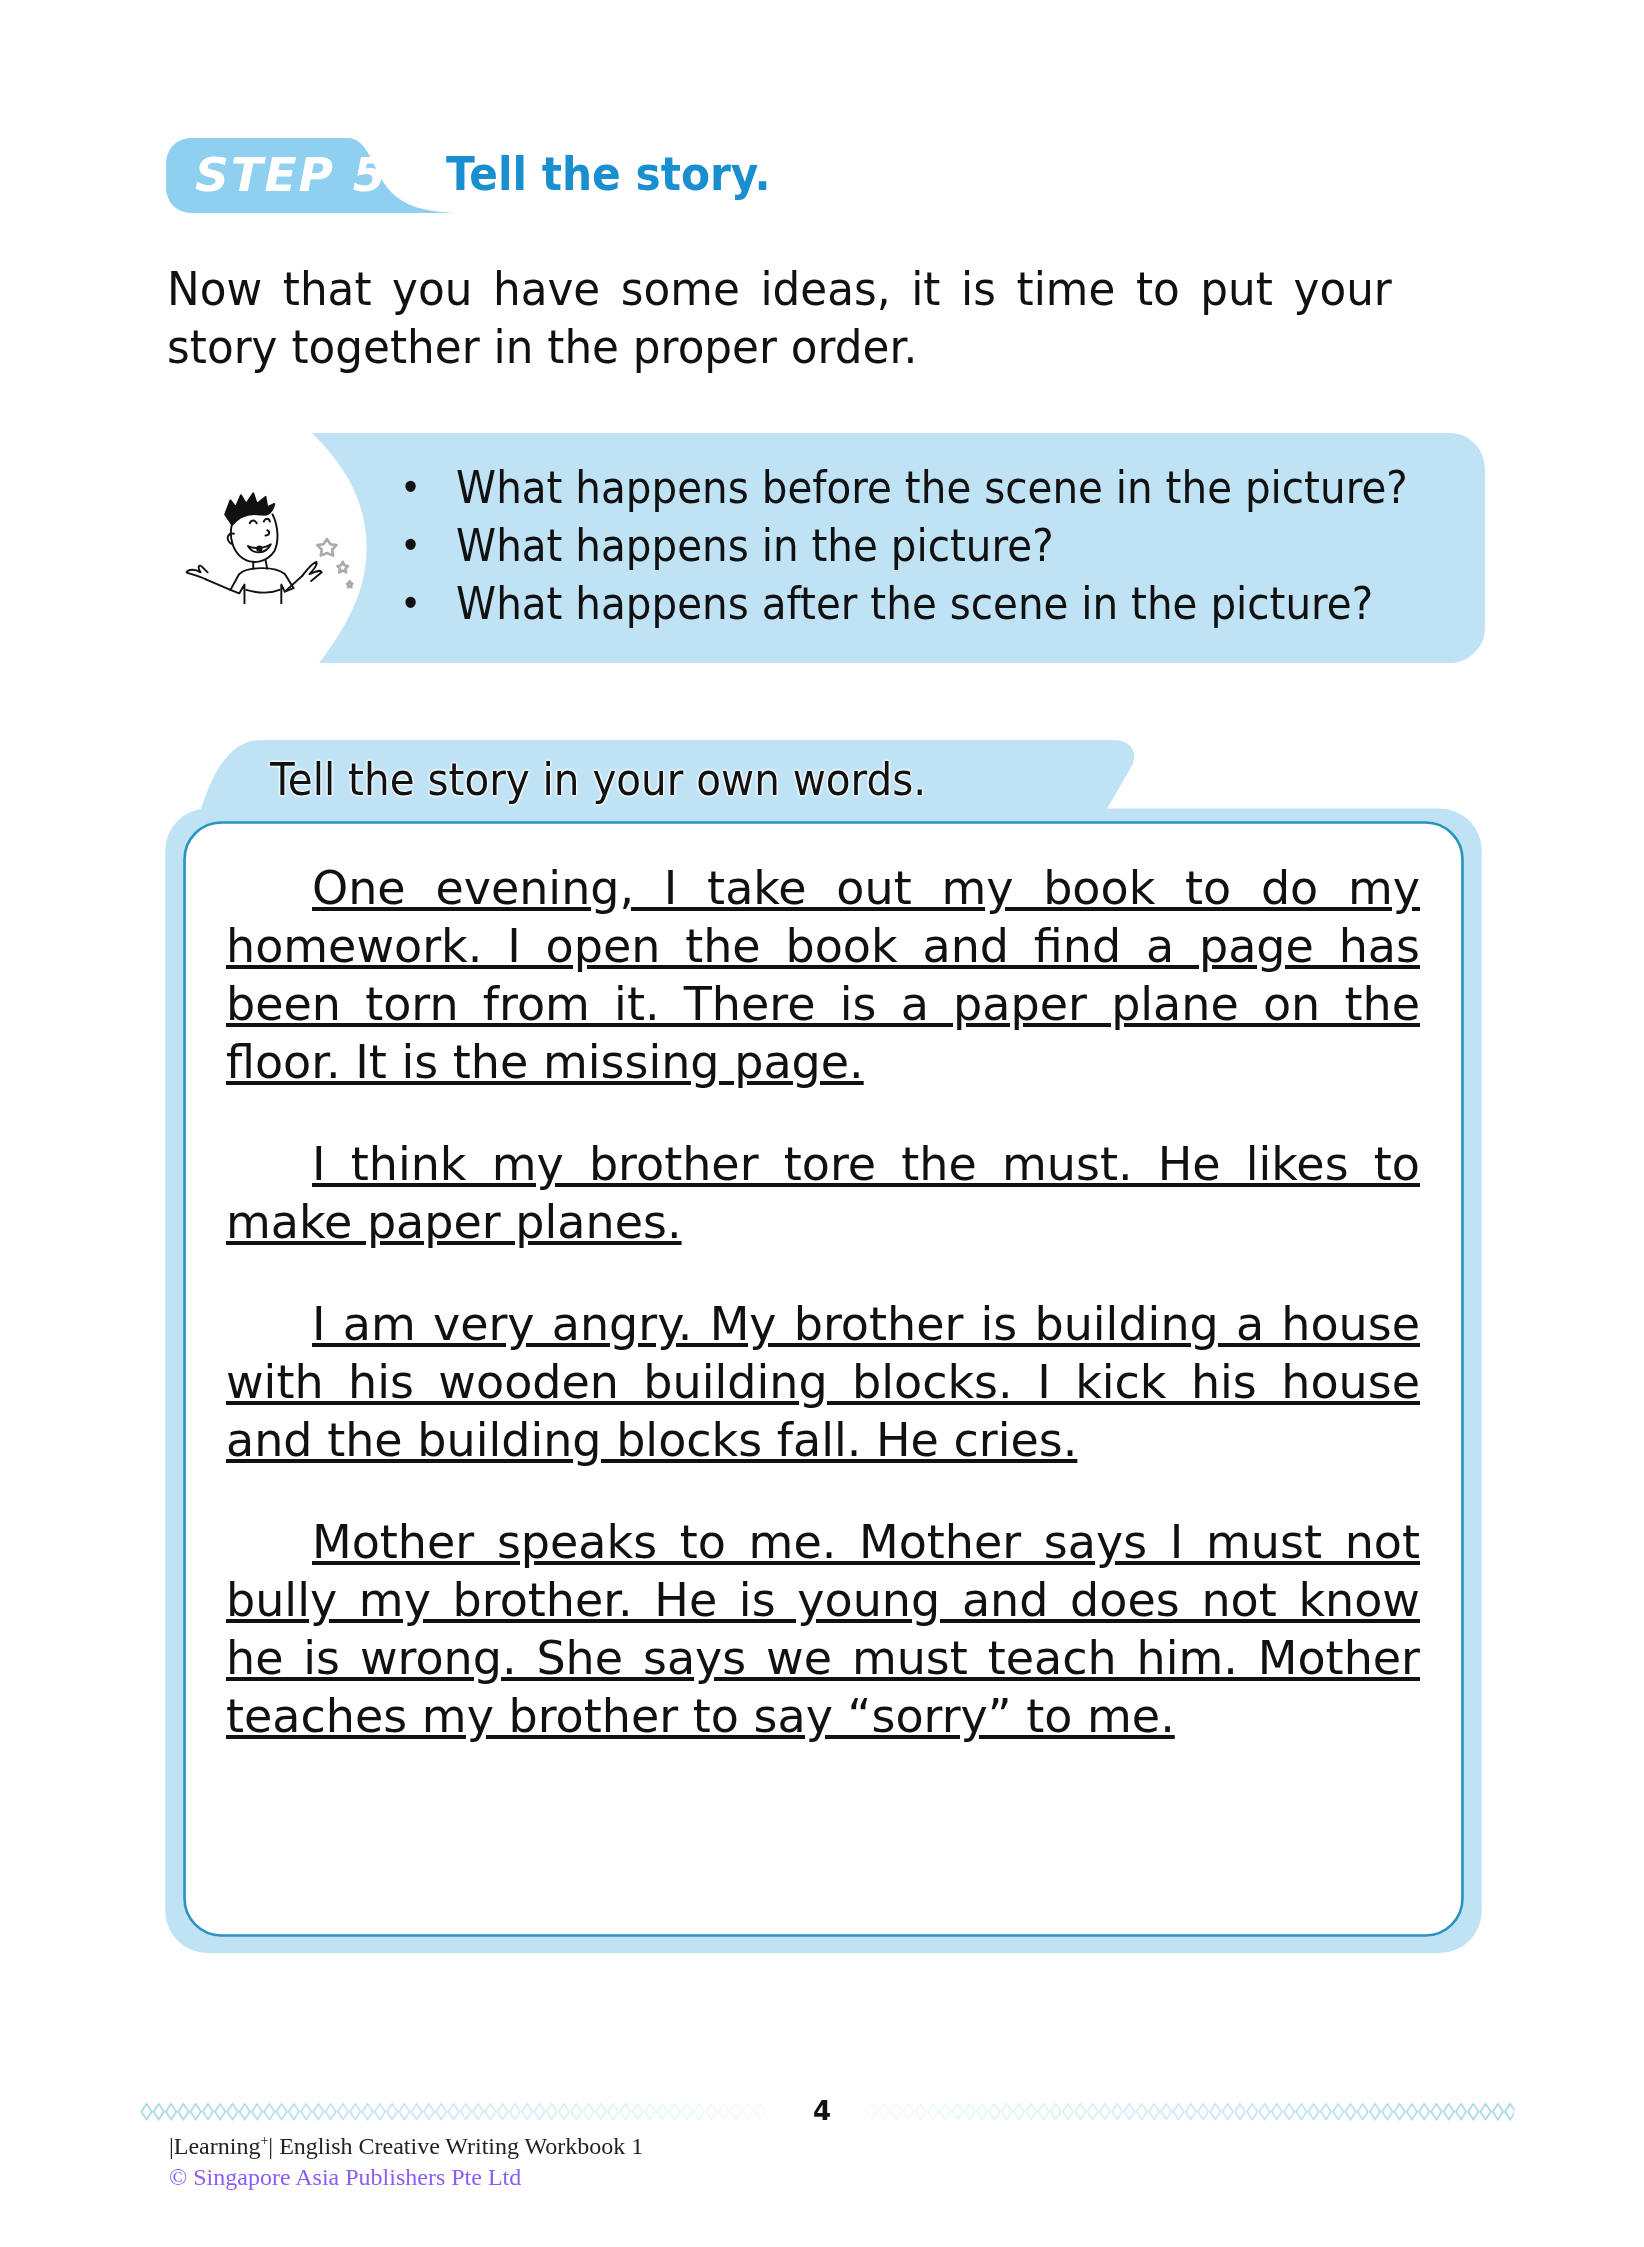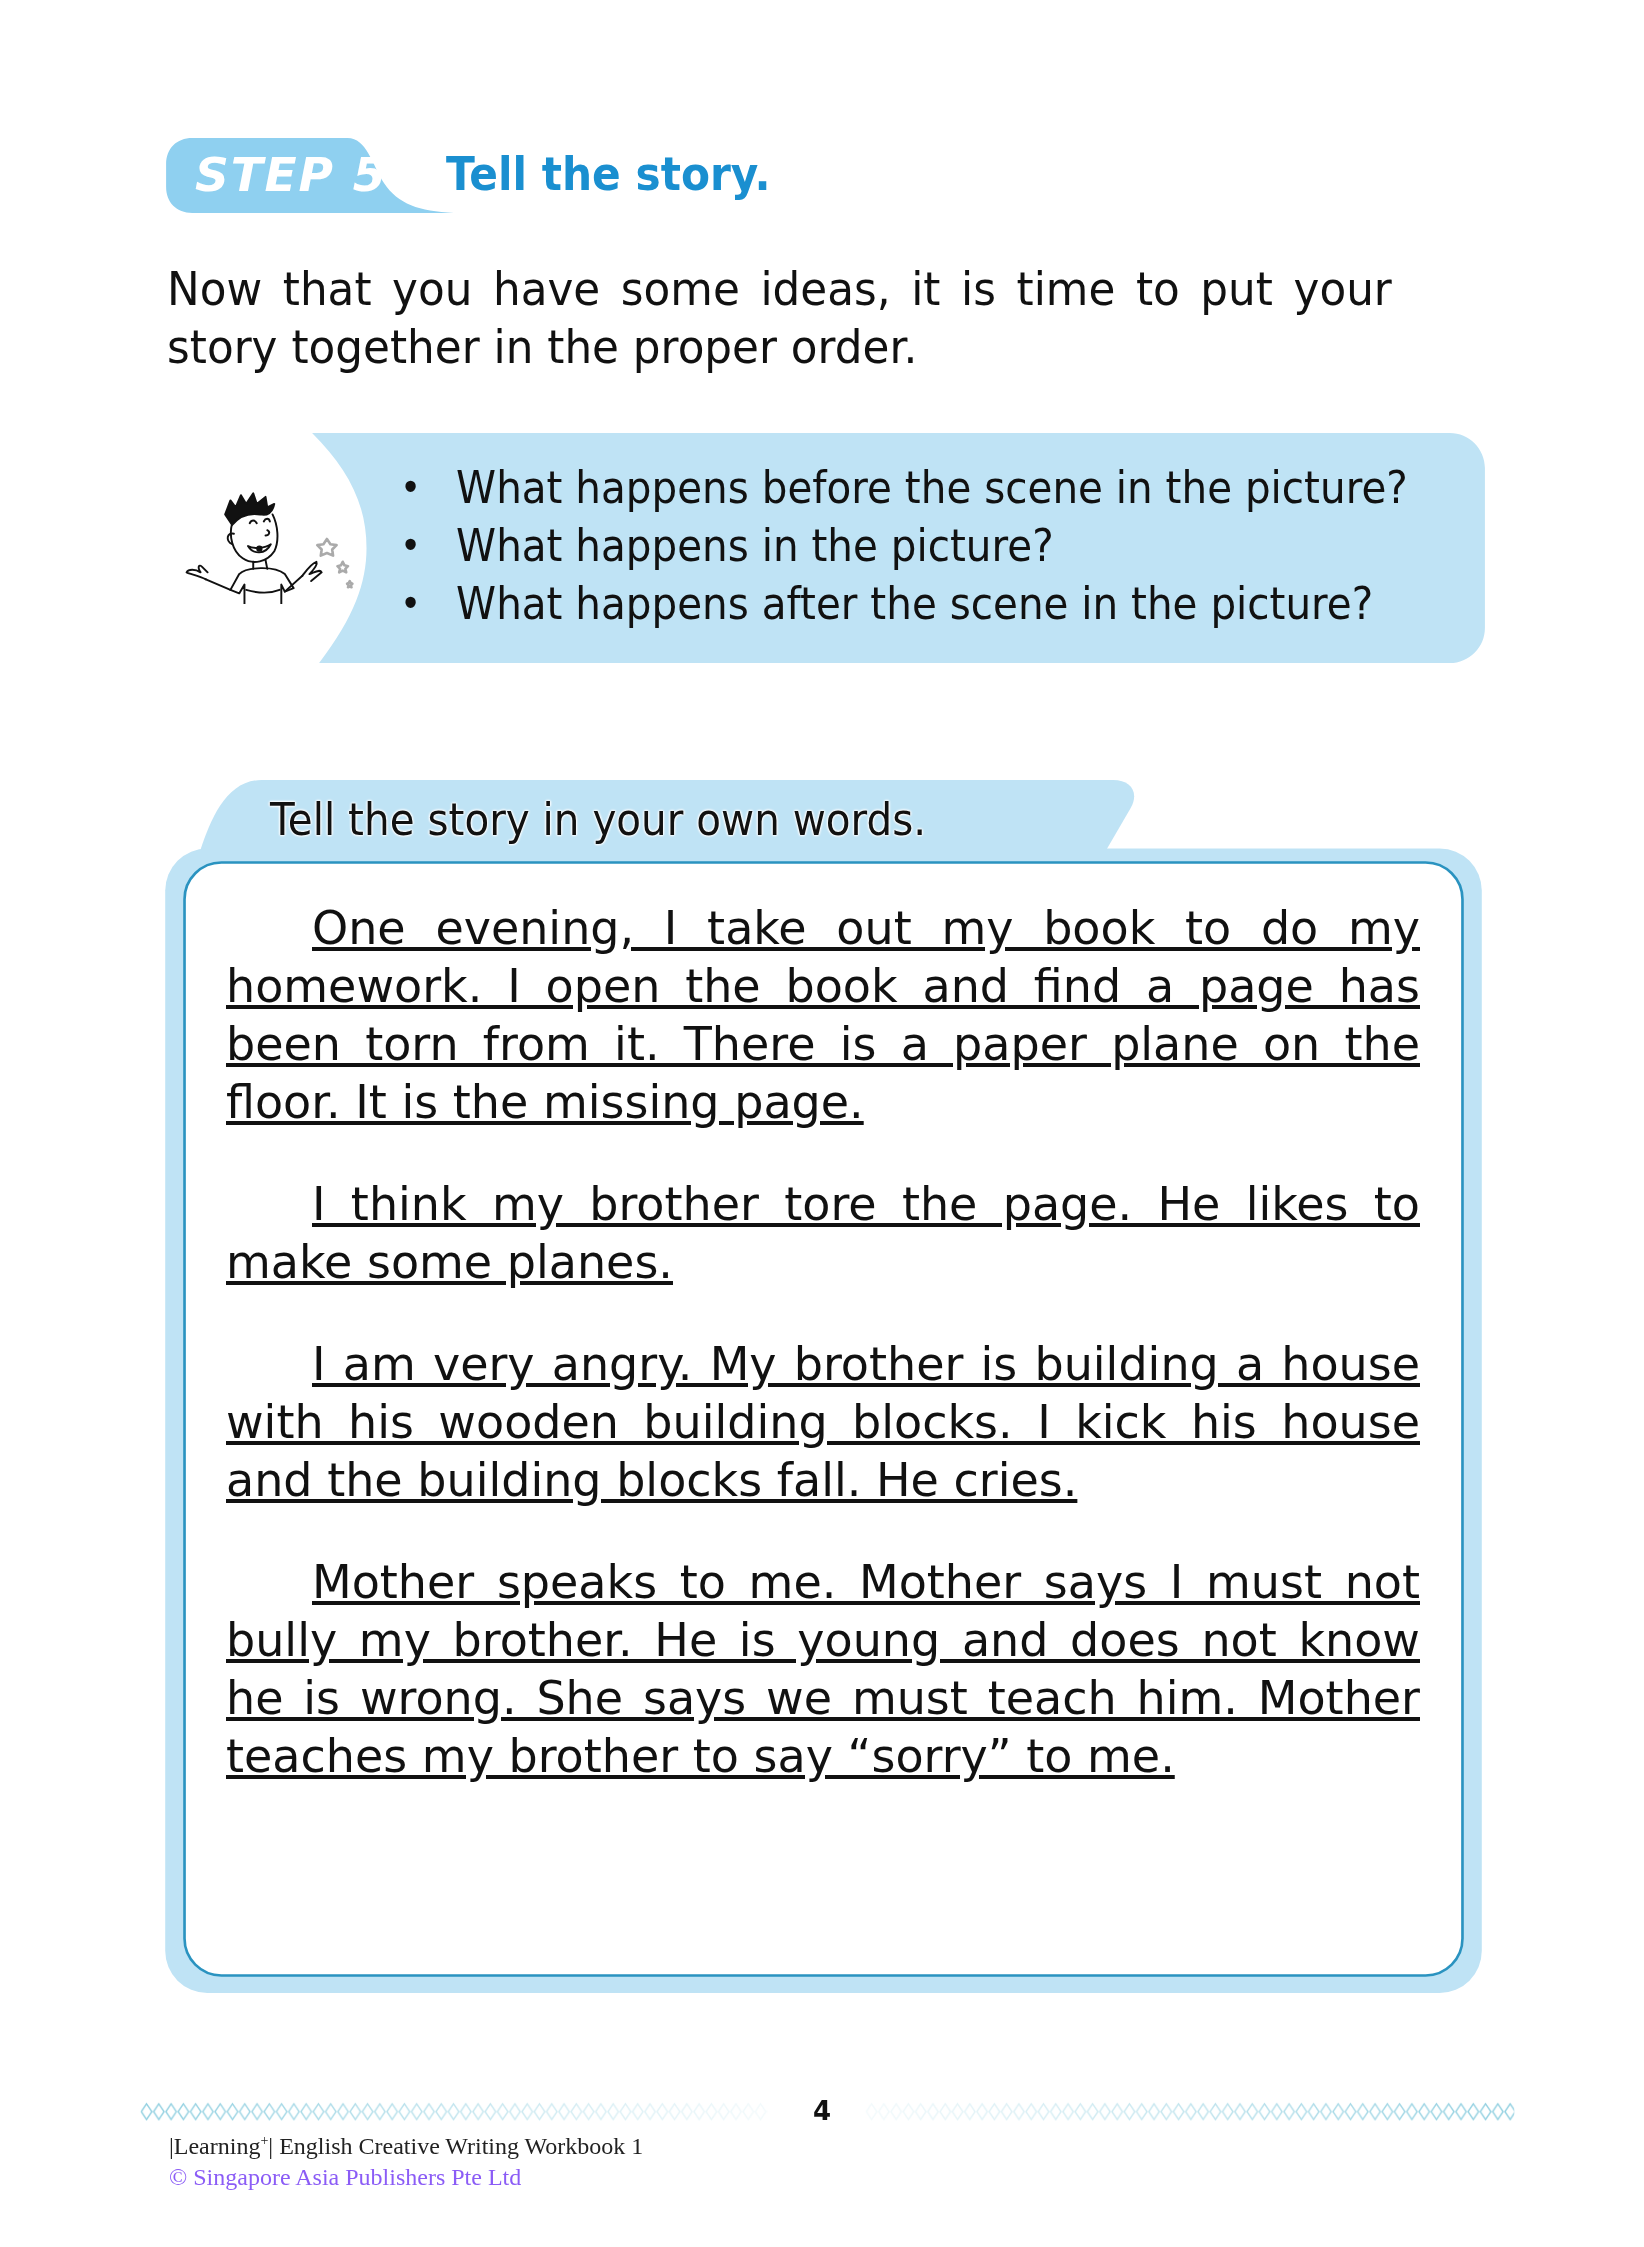--- a/index.html
+++ b/index.html
@@ -22,21 +22,21 @@
   
   #tips-box { left: 312px; top: 433px; width: 1173px; height: 230px; }
   #tips-list { position: absolute; left: 88px; top: 26px; margin: 0; padding: 0; list-style: none; }
   #tips-list li { position: relative; font-size: 44px; line-height: 58px; padding-left: 61px;
                   white-space: nowrap; transform: scaleX(0.92); transform-origin: left; }
   #tips-list li .bullet { position: absolute; left: 0; top: 0; font-size: 39px; }
 
   #boy { left: 162px; top: 481px; width: 193px; height: 123px; }
 
   
-  #story-frame { left: 165px; top: 740px; width: 1317px; height: 1454px; margin-top: 40px; }
+  #story-frame { left: 165px; top: 740px; width: 1317px; height: 1454px; }
   #story-frame svg { position: absolute; left: 0; top: 0; }
   #story-tab-label { position: absolute; left: 105px; top: 14px; font-size: 44px; color: #111;
                      text-shadow: 0 0 2.6px #fff, 0 0 2.6px #fff, 0 0 2.6px #fff, 0 0 2.6px #fff;
                      transform: scaleX(0.92); transform-origin: left; white-space: nowrap; }
   #story-text { position: absolute; left: 61px; top: 119px; width: 1194px; }
   .story-p { margin: 0 0 44px 0; font-size: 46px; line-height: 58px; text-indent: 86px;
              text-align: justify; transform-origin: left; text-decoration: underline; }
 
   
   #footer-pattern-left { left: 140px; top: 2102px; width: 628px; height: 19.3px; }
@@ -108,21 +108,21 @@
 
     <path d="M110,0 L1080,0 C1100,0 1110,14 1100,32 L1072,80 L40,80 C52,44 70,0 110,0 Z" fill="#bfe3f5"></path>
 
     <rect x="0" y="78" width="1500" height="1304" rx="48" ry="48" fill="#bfe3f5"></rect>
 
     <rect x="22" y="94" width="1456" height="1268" rx="42" ry="42" fill="#ffffff" stroke="#2a93c0" stroke-width="3"></rect>
   </svg>
   <div id="story-tab-label">Tell the story in your own words.</div>
   <div id="story-text">
     <p class="story-p">One evening, I take out my book to do my homework. I open the book and find a page has been torn from it. There is a paper plane on the floor. It is the missing page.</p>
-    <p class="story-p">I think my brother tore the page. He likes to make some planes.</p>
+    <p class="story-p">I think my brother tore the must. He likes to make paper planes.</p>
     <p class="story-p">I am very angry. My brother is building a house with his wooden building blocks. I kick his house and the building blocks fall. He cries.</p>
     <p class="story-p">Mother speaks to me. Mother says I must not bully my brother. He is young and does not know he is wrong. She says we must teach him. Mother teaches my brother to say “sorry” to me.</p>
   </div>
 </div>
 
 <div id="footer-pattern-left" class="abs">
   <svg width="628" height="19.3" viewBox="0 0 715 22">
     <defs>
       <pattern id="dmd" width="14" height="22" patternUnits="userSpaceOnUse">
         <path d="M7,2 L13,11 L7,20 L1,11 Z" fill="none" stroke="#8fcfe0" stroke-width="1.6"></path>

